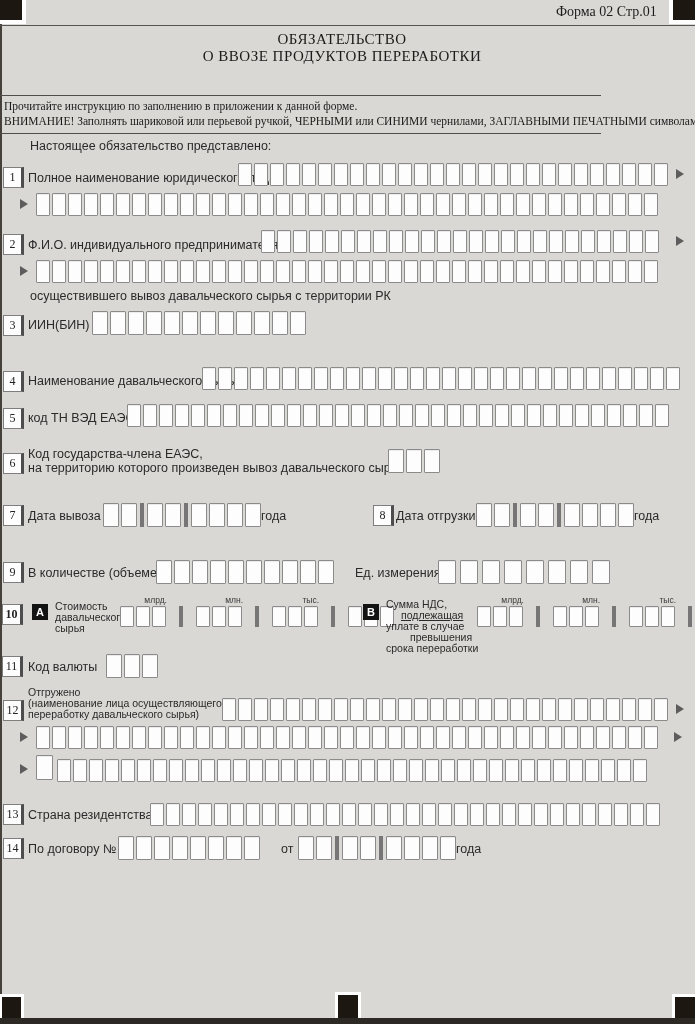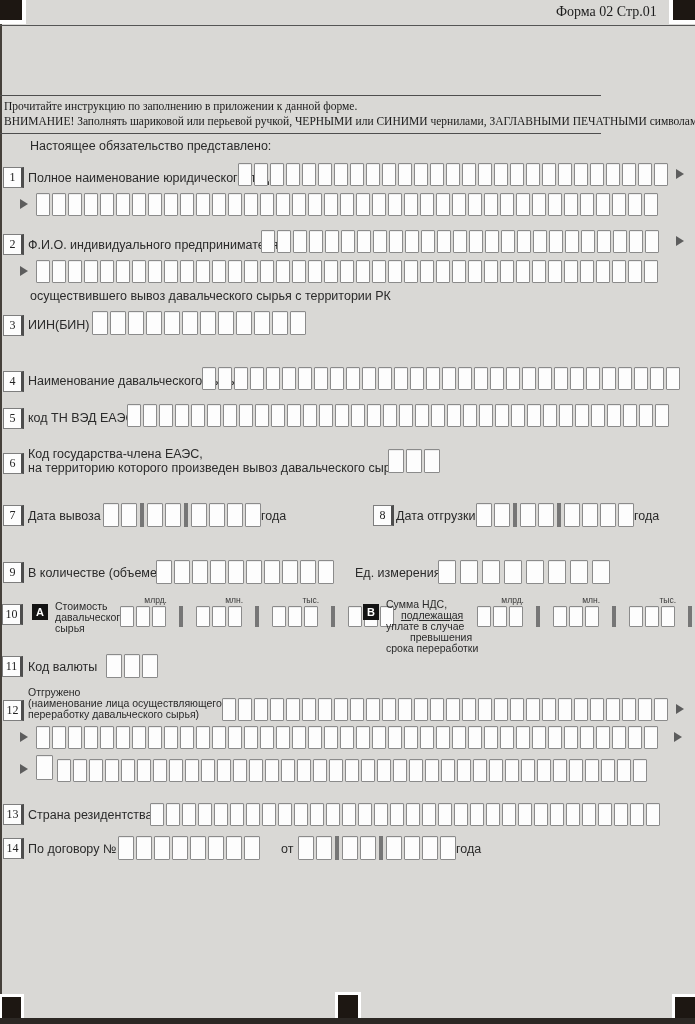--- a/index.html
+++ b/index.html
@@ -52,20 +52,24 @@
   <div class="topline"></div>
 
   <div class="mark" style="left:0;top:0;width:22px;height:20px;box-shadow:2px 2px 0 2px #fff;"></div>
   <div class="mark" style="left:673px;top:0;width:22px;height:20px;box-shadow:-2px 2px 0 2px #fff;"></div>
   <div class="mark framed" style="left:2px;top:997px;width:19px;height:21px;"></div>
   <div class="mark framed" style="left:338px;top:995px;width:20px;height:23px;"></div>
   <div class="mark framed" style="left:675px;top:997px;width:20px;height:21px;"></div>
   <div class="bottom-strip"></div>
 
   <div class="formref">Форма 02  Стр.01</div>
+  <div class="title">
+    <div>ОБЯЗАТЕЛЬСТВО</div>
+    <div>О ВВОЗЕ ПРОДУКТОВ ПЕРЕРАБОТКИ</div>
+  </div>
 
   <div class="notice">
     <div class="n1">Прочитайте инструкцию по заполнению в приложении к данной форме.</div>
     <div class="n2">ВНИМАНИЕ! Заполнять шариковой или перьевой ручкой, ЧЕРНЫМИ или СИНИМИ чернилами, ЗАГЛАВНЫМИ ПЕЧАТНЫМИ символами.</div>
   </div>
 
   <div class="intro">Настоящее обязательство представлено:</div>
 
   <div class="num" style="left:3px;top:167px;">1</div>
   <div class="lbl" style="left:28px;top:171px;">Полное наименование юридического лица</div>
@@ -367,21 +371,21 @@
       <span class="cell"></span>
       <span class="cell"></span>
       <span class="cell"></span>
       <span class="cell"></span>
       <span class="cell"></span>
       <span class="cell"></span>
       <span class="cell"></span>
       <span class="cell"></span>
     </div>
 
-  <div class="num" style="left:2px;top:604px;">10</div>
+  <div class="num" style="left:2px;top:604px;font-weight:bold;">10</div>
   <div class="badge" style="left:32px;top:604px;">А</div>
   <div class="lbl small" style="left:55px;top:601px;">Стоимость</div>
   <div class="lbl small" style="left:55px;top:612px;">давальческого</div>
   <div class="lbl small" style="left:55px;top:623px;">сырья</div>
   <div class="money" style="left:120px;top:606px;">
       <span class="mgroup">
         <span class="scale-label">млрд.</span>
         <span class="cell"></span>
         <span class="cell"></span>
         <span class="cell"></span>

